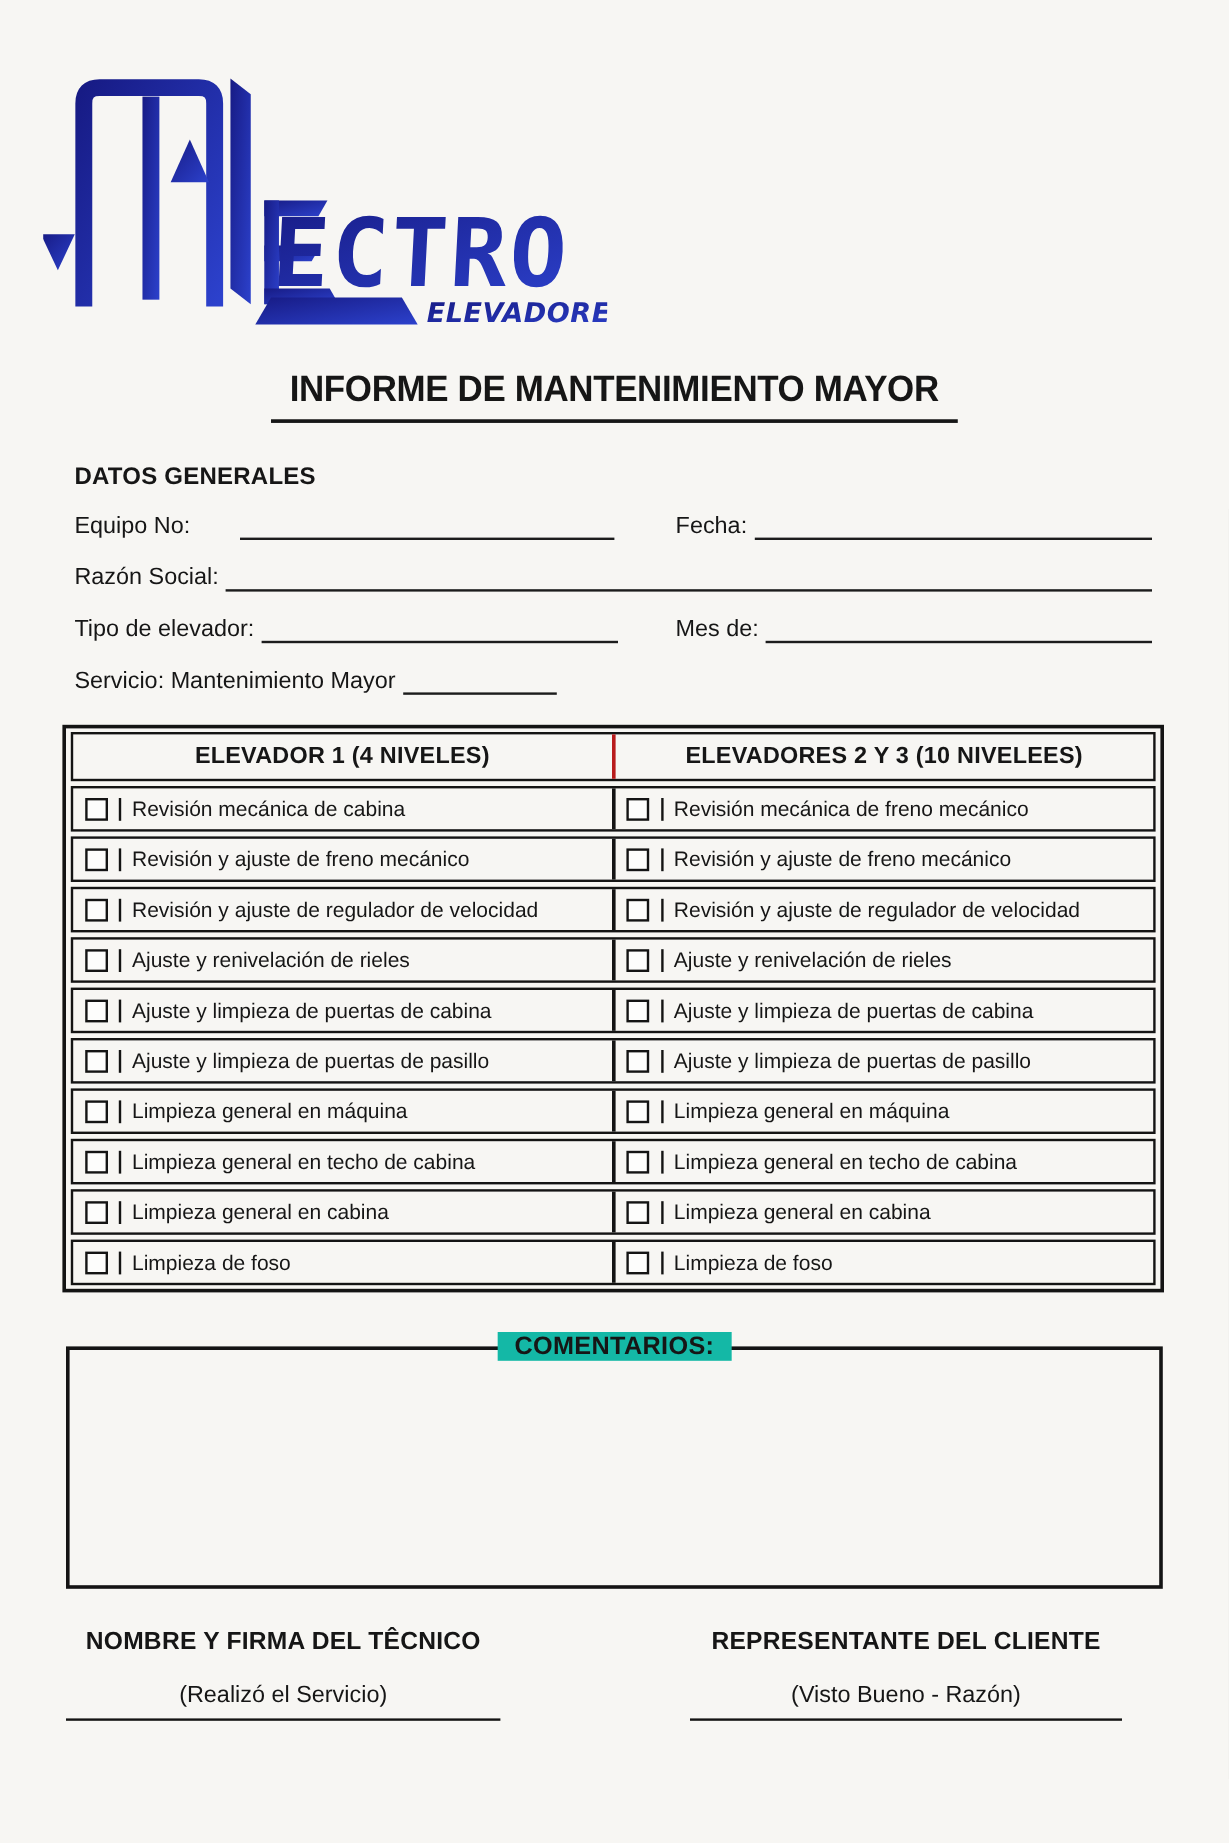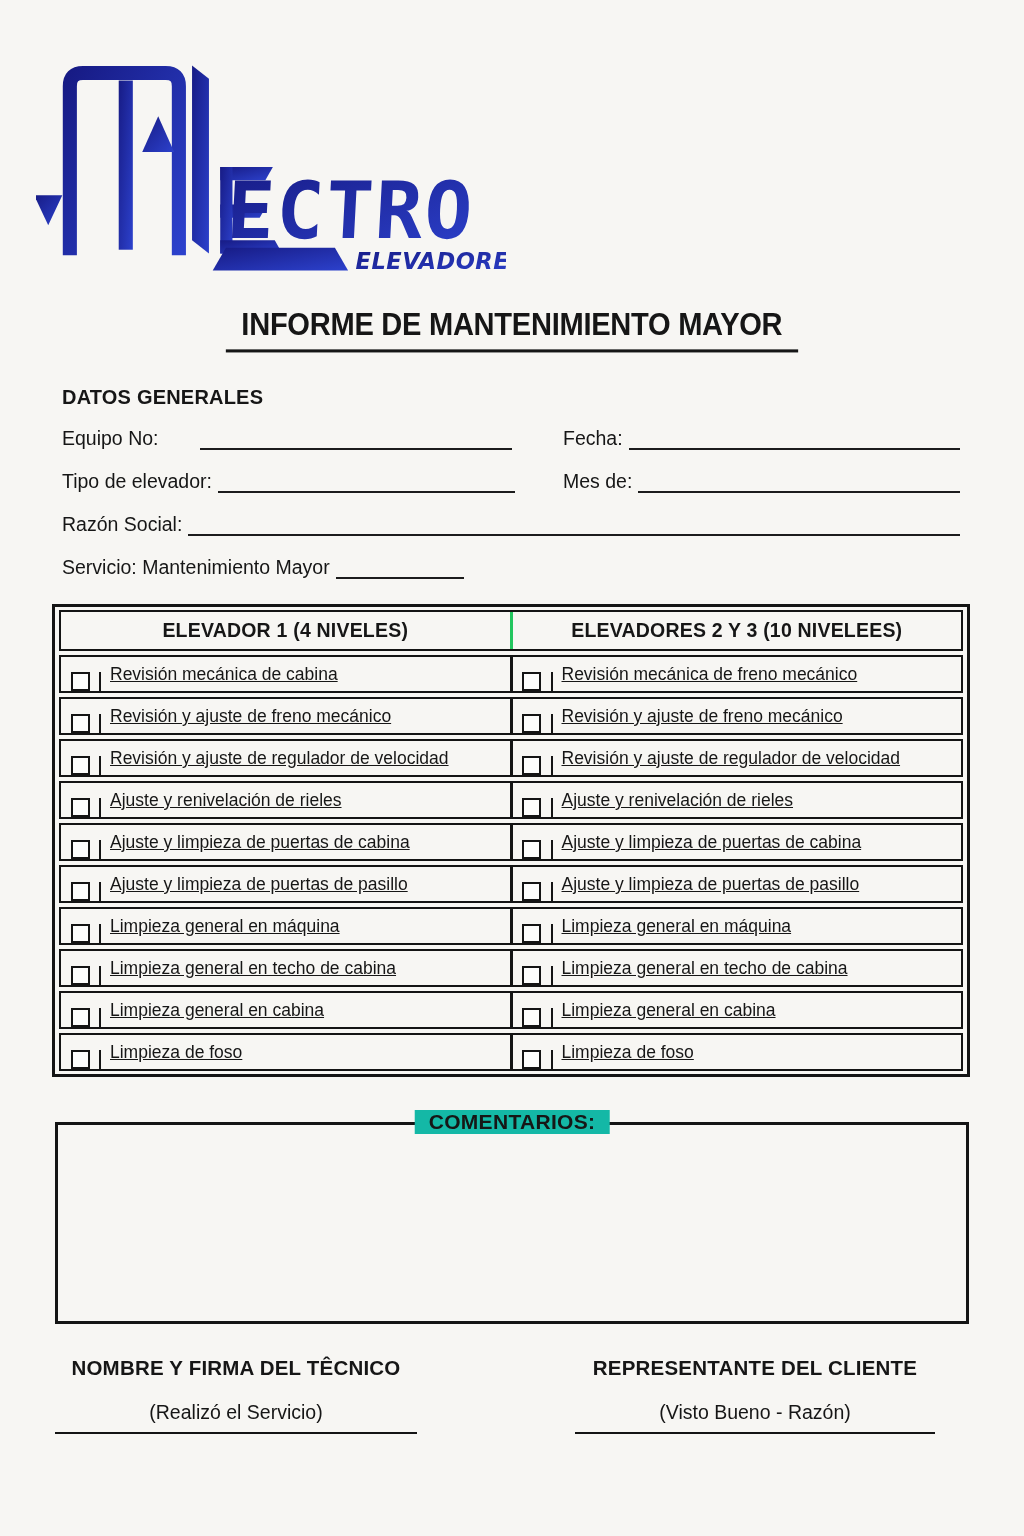--- a/index.html
+++ b/index.html
@@ -48,24 +48,24 @@
   .thead {
     border:2px solid #141414; margin-bottom:4px;
     text-align:center; font-weight:700; font-size:21px; letter-spacing:0.2px;
     padding:11px 4px;
   }
   .subrow { display:flex; border:2px solid #141414; margin-bottom:4px; }
   .sub {
     flex:1; text-align:center; font-weight:700; font-size:19.5px;
     padding:7px 2px; letter-spacing:0.2px;
   }
-  .sub + .sub { border-left:3px solid #22c55e; }
+  .sub + .sub { border-left:3px solid #b91c1c; }
   .irow { display:flex; border:2px solid #141414; margin-bottom:4px; }
   .irow:last-child { margin-bottom:0; }
-  .ihalf { flex:1 1 0; display:flex; align-items:flex-end; min-width:0;text-decoration:underline; }
+  .ihalf { flex:1 1 0; display:flex; align-items:center; min-width:0; }
   .ihalf + .ihalf { border-left:3px solid #141414; }
   .cbcell {
     flex:0 0 40px; display:flex; align-items:center; justify-content:center;
     border-right:2px solid #141414;
   }
   .cbox { width:19px; height:19px; border:2.5px solid #141414; background:#fdfdfc; }
   .ilabel {
     display:flex; align-items:center;
     padding:5px 4px 5px 9px; font-size:17.5px; line-height:24px;
     white-space:nowrap; overflow:hidden;
@@ -144,32 +144,32 @@
       <div class="fgroup g-equipo">
         <span class="flabel">Equipo No:</span>
         <span class="uline"></span>
       </div>
       <div class="fgroup g-fecha">
         <span class="flabel">Fecha:</span>
         <span class="uline"></span>
       </div>
     </div>
     <div class="frow">
+      <div class="fgroup g-razon">
+        <span class="flabel">Razón Social:</span>
+        <span class="uline"></span>
+      </div>
+    </div>
+    <div class="frow">
       <div class="fgroup g-tipo">
         <span class="flabel">Tipo de elevador:</span>
         <span class="uline"></span>
       </div>
       <div class="fgroup g-mes">
         <span class="flabel">Mes de:</span>
-        <span class="uline"></span>
-      </div>
-    </div>
-    <div class="frow">
-      <div class="fgroup g-razon">
-        <span class="flabel">Razón Social:</span>
         <span class="uline"></span>
       </div>
     </div>
     <div class="frow">
       <div class="fgroup g-servicio">
         <span class="flabel">Servicio: Mantenimiento Mayor</span>
         <span class="uline"></span>
       </div>
     </div>
   </div>

